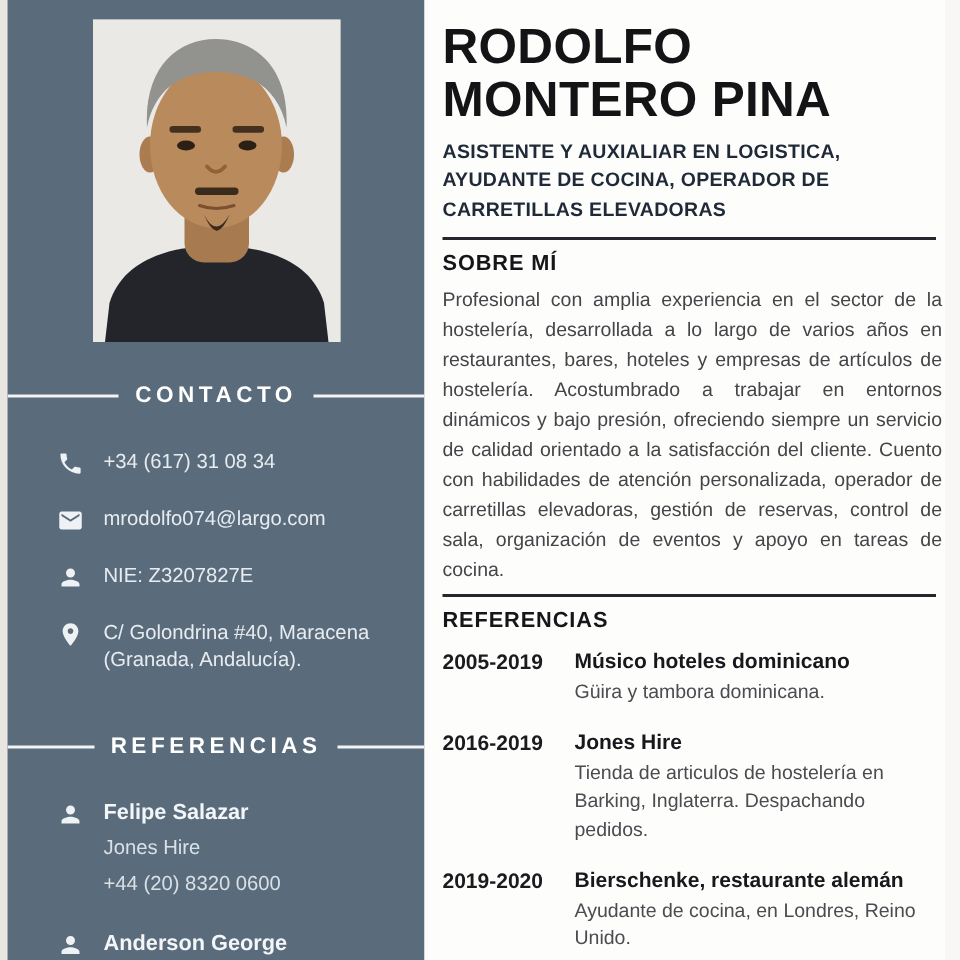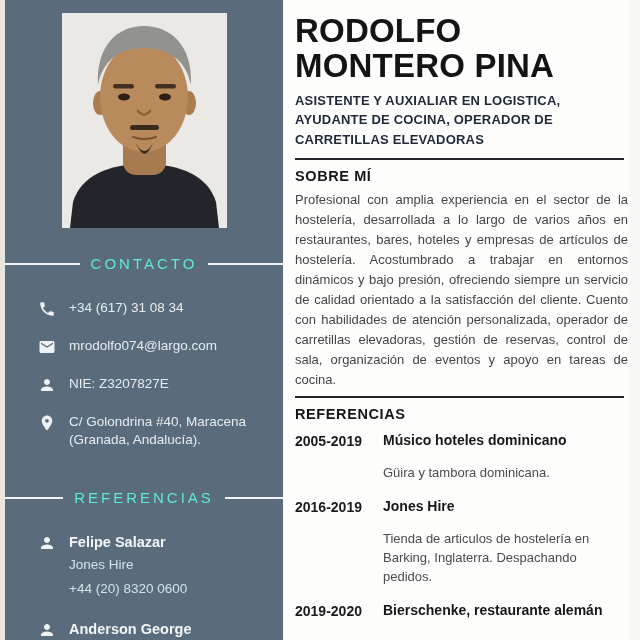--- a/index.html
+++ b/index.html
@@ -17,21 +17,21 @@
   .sidebar{
     position:absolute;left:5px;top:0;width:278px;height:640px;
     background:#5a6b7c;overflow:hidden;box-sizing:border-box;
   }
   .photo{
     margin:13px auto 0;width:165px;height:215px;display:block;
     background:#eae9e5;
   }
   .side-heading{
     display:flex;align-items:center;gap:11px;
-    color:#5eead4;font-weight:400;font-size:15px;letter-spacing:3px;
+    color:#ffffff;font-weight:700;font-size:15px;letter-spacing:3px;
   }
   .side-heading::before,.side-heading::after{
     content:"";flex:1;height:2px;background:rgba(255,255,255,.92);
   }
   .h-contact{margin-top:27px;}
   .h-refs{margin-top:40px;}
   .contact-list{margin-top:27px;}
   .contact-item{
     display:flex;align-items:flex-start;gap:13px;
     padding-left:33px;padding-right:14px;margin-bottom:19px;
@@ -69,21 +69,21 @@
   .about-text{
     margin:6px 0 0;width:333px;
     font-size:13px;line-height:1.54;color:#454549;
     text-align:justify;
   }
   .xp-list{margin-top:10px;}
   .xp-row{display:flex;margin-bottom:15px;justify-content:center;}
   .xp-date{flex:none;width:88px;font-weight:700;font-size:14px;color:#1a1a1f;padding-top:1px;}
   .xp-body{flex:1;min-width:0;padding-right:4px;}
   .xp-role{font-weight:700;font-size:14px;color:#17171c;}
-  .xp-desc{margin-top:16px;font-size:13px;line-height:1.45;color:#4b4b50;}
+  .xp-desc{margin-top:4px;font-size:13px;line-height:1.45;color:#4b4b50;}
   .mt-sm{margin-top:6px;}
 </style>
 </head>
 <body>
 
 <div class="page">
   <div class="left-edge"></div>
   <div class="right-edge"></div>
 
   <aside class="sidebar">
@@ -194,18 +194,19 @@
         <div class="xp-date">2016-2019</div>
         <div class="xp-body">
           <div class="xp-role">Jones Hire</div>
           <div class="xp-desc">Tienda de articulos de hostelería en Barking, Inglaterra. Despachando pedidos.</div>
         </div>
       </div>
       <div class="xp-row">
         <div class="xp-date">2019-2020</div>
         <div class="xp-body">
           <div class="xp-role">Bierschenke, restaurante alemán</div>
+          <div class="xp-desc">Ayudante de cocina, en Londres, Reino Unido.</div>
         </div>
       </div>
     </div>
 
   </main>
 </div>
 
 </body></html>

